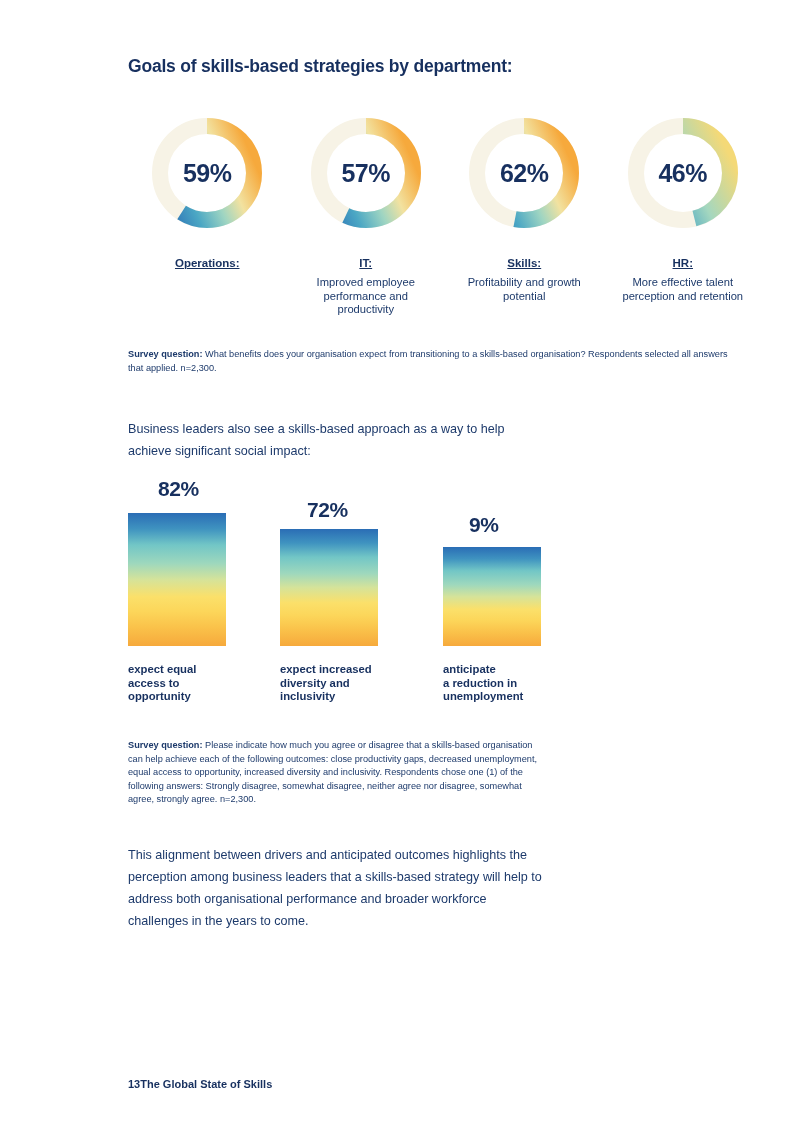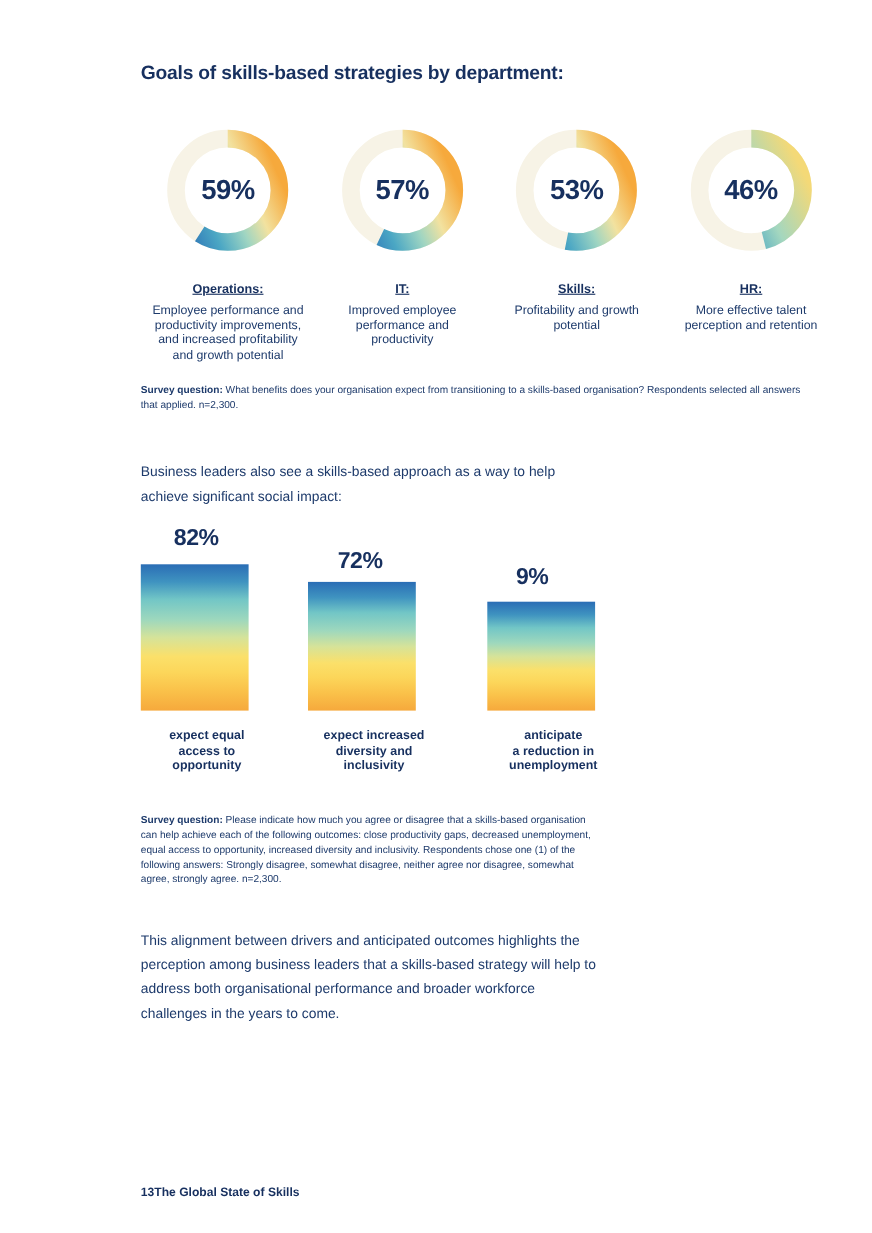--- a/index.html
+++ b/index.html
@@ -162,21 +162,20 @@
       #f6a93c 100%
     );
   }
   .bar-cat {
     position: absolute;
     font-size: 11.3px;
     line-height: 13.5px;
     font-weight: 700;
     color: #17305f;
     width: 120px;
-    text-align: center;
   }
 
   
   .footer {
     position: absolute;
     left: 128px;
     top: 1078px;
     display: flex;
     align-items: baseline;
     font-size: 11px;
@@ -206,21 +205,20 @@
               <stop offset="72%" stop-color="#f2e2a0"></stop>
               <stop offset="100%" stop-color="#f6a93c"></stop>
             </linearGradient>
           </defs>
           <circle cx="62" cy="62" r="47" fill="none" stroke="#f7f3e6" stroke-width="16"></circle>
           <circle class="donut-arc" cx="62" cy="62" r="47" fill="none" stroke="url(#g0)" stroke-width="16" transform="rotate(-90 62 62)" stroke-dasharray="174.23272856808993 121.07698086935065"></circle>
         </svg>
         <div class="donut-value">59%</div>
       </div>
       <div class="donut-dept">Operations:</div>
-      <div class="donut-desc">Employee performance and productivity improvements, and increased profitability and growth potential</div>
     </div>
 
     <div class="donut-cell">
       <div class="donut-wrap">
         <svg viewBox="0 0 124 124">
           <defs>
             <linearGradient id="g1" x1="0.18" y1="0" x2="0.62" y2="1">
               <stop offset="0%" stop-color="#2a6db5"></stop>
               <stop offset="28%" stop-color="#4ba7c4"></stop>
               <stop offset="52%" stop-color="#9fd5c2"></stop>
@@ -245,21 +243,21 @@
               <stop offset="0%" stop-color="#2a6db5"></stop>
               <stop offset="28%" stop-color="#4ba7c4"></stop>
               <stop offset="52%" stop-color="#9fd5c2"></stop>
               <stop offset="72%" stop-color="#f2e2a0"></stop>
               <stop offset="100%" stop-color="#f6a93c"></stop>
             </linearGradient>
           </defs>
           <circle cx="62" cy="62" r="47" fill="none" stroke="#f7f3e6" stroke-width="16"></circle>
           <circle class="donut-arc" cx="62" cy="62" r="47" fill="none" stroke="url(#g2)" stroke-width="16" transform="rotate(-90 62 62)" stroke-dasharray="156.5141460018435 138.79556343559707"></circle>
         </svg>
-        <div class="donut-value">53%</div>
+        <div class="donut-value">62%</div>
       </div>
       <div class="donut-dept">Skills:</div>
       <div class="donut-desc">Profitability and growth potential</div>
     </div>
 
     <div class="donut-cell">
       <div class="donut-wrap">
         <svg viewBox="0 0 124 124">
           <defs>
             <linearGradient id="g3" x1="0.18" y1="0" x2="0.68" y2="1">

